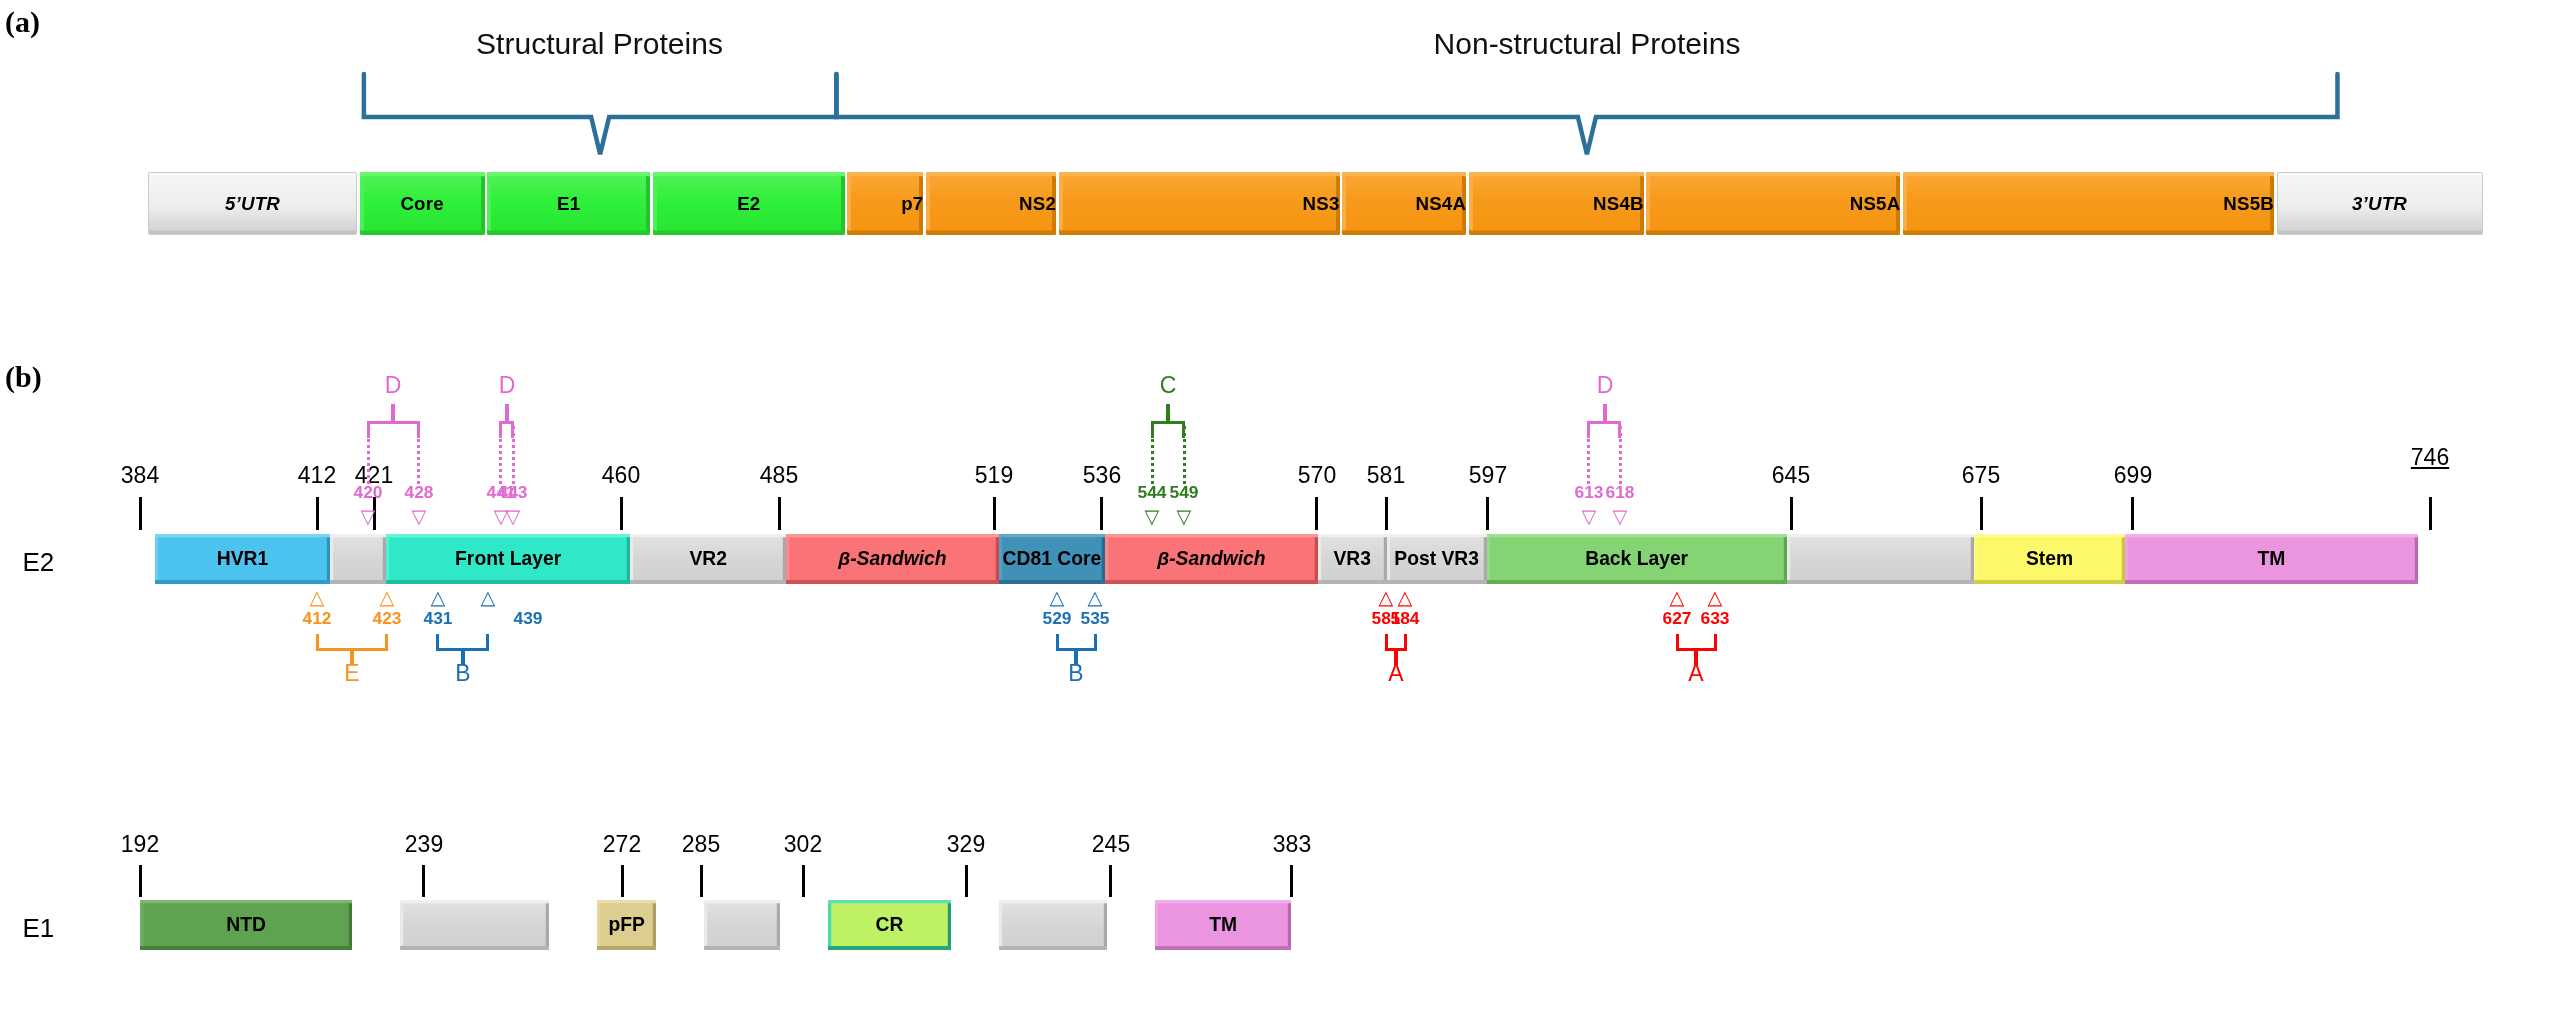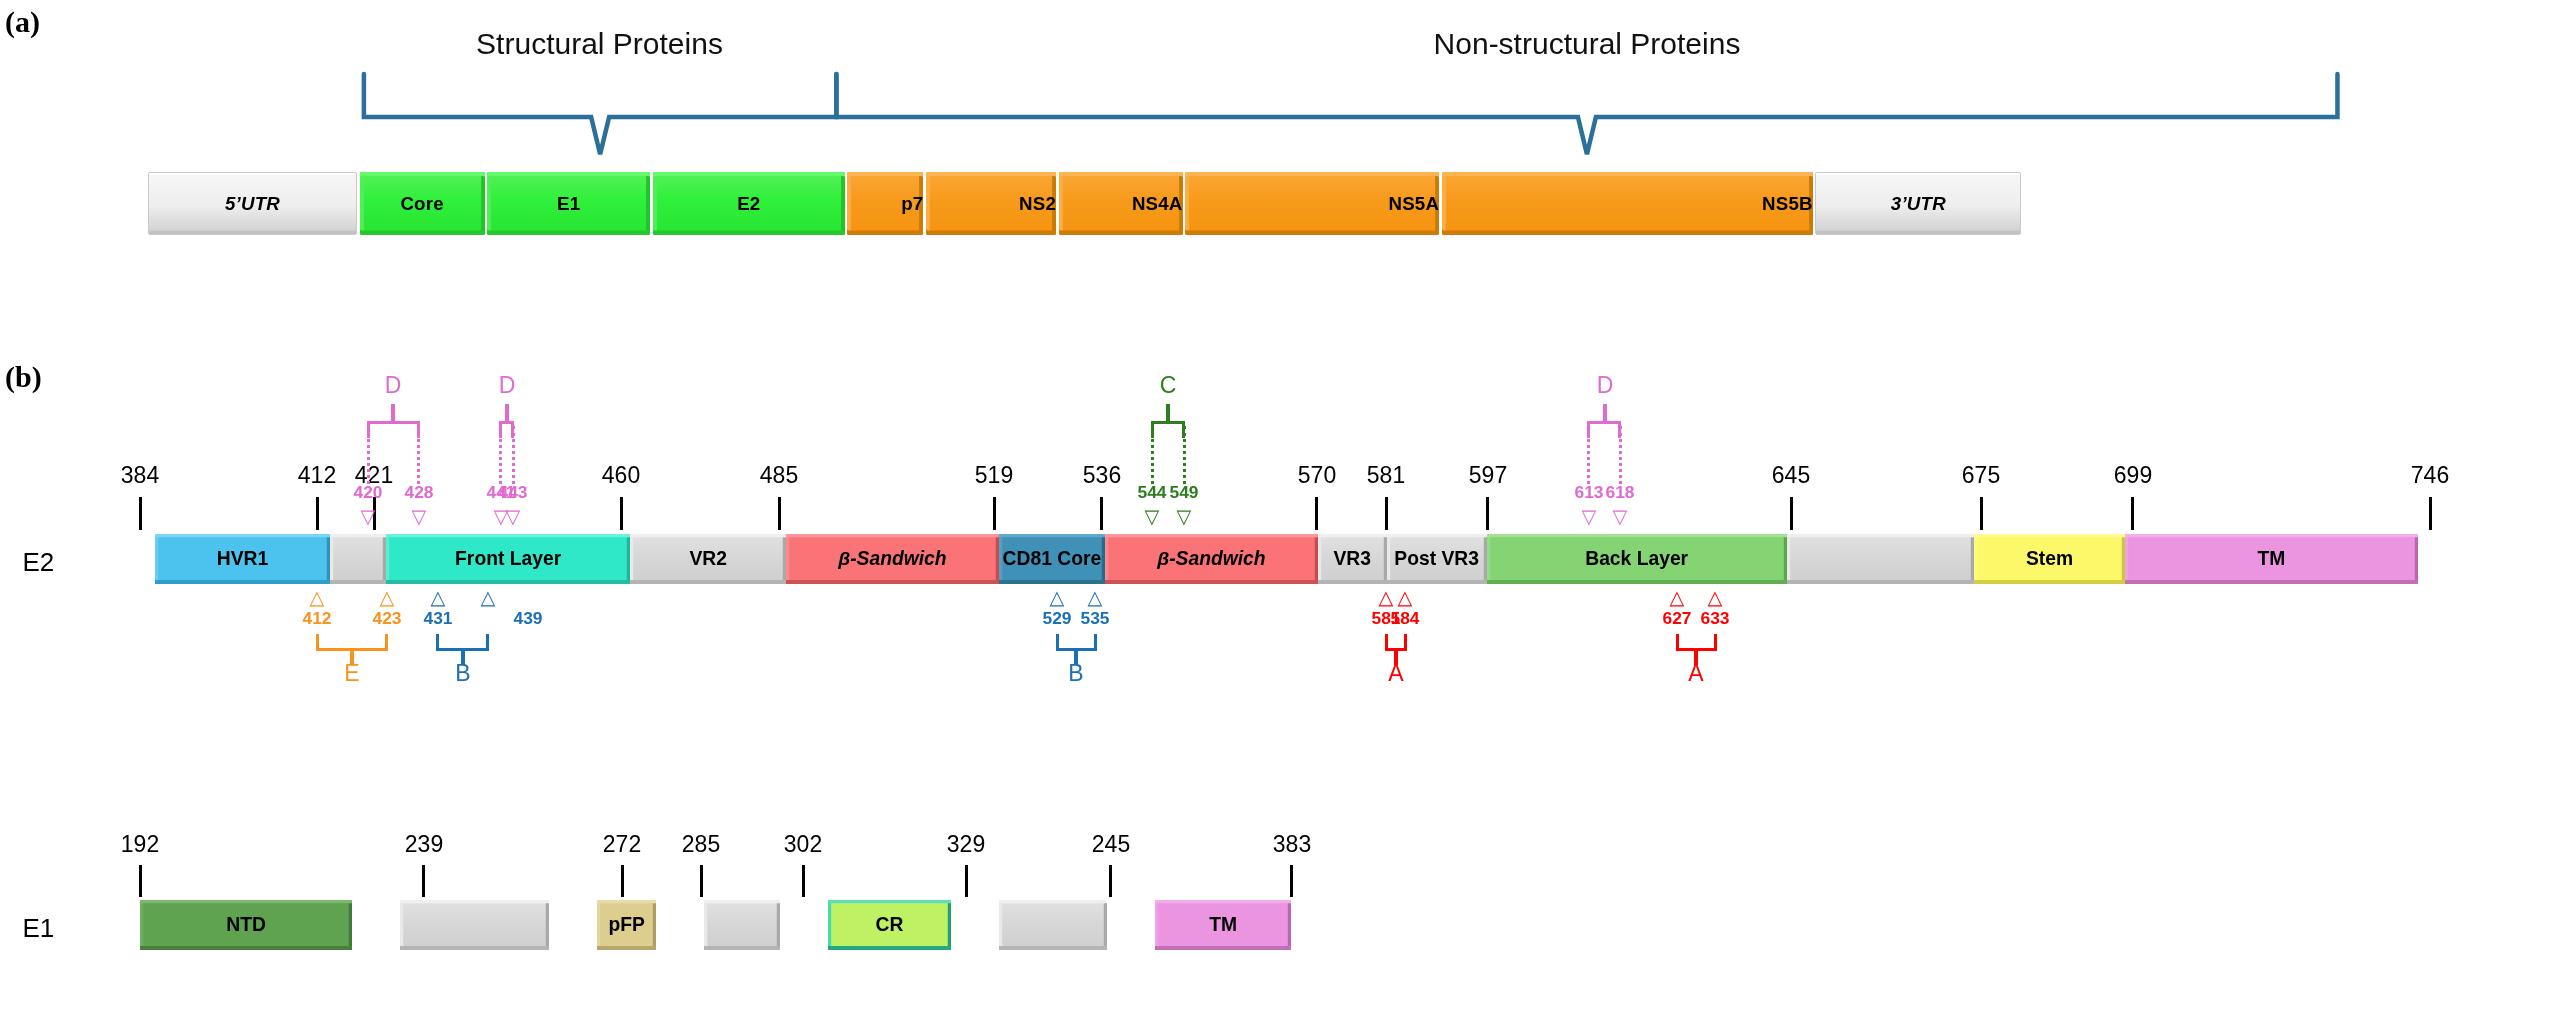--- a/index.html
+++ b/index.html
@@ -117,22 +117,28 @@
     </div>
     <div class="gseg str" style="width: 192px;">
       <span class="gtxt">E2</span>
     </div>
     <div class="gseg nst" style="width: 76px;">
       <span class="gtxt">p7</span>
     </div>
     <div class="gseg nst" style="width: 130px;">
       <span class="gtxt">NS2</span>
     </div>
+    <div class="gseg nst" style="width: 281px;">
+      <span class="gtxt">NS3</span>
+    </div>
     <div class="gseg nst" style="width: 124px;">
       <span class="gtxt">NS4A</span>
+    </div>
+    <div class="gseg nst" style="width: 175px;">
+      <span class="gtxt">NS4B</span>
     </div>
     <div class="gseg nst" style="width: 254px;">
       <span class="gtxt">NS5A</span>
     </div>
     <div class="gseg nst" style="width: 371px;">
       <span class="gtxt">NS5B</span>
     </div>
     <div class="gseg utr" style="width: 206px;">
       <span class="gtxt">3’UTR</span>
     </div>
@@ -199,21 +205,21 @@
     <div class="ticknum" style="left: 1386px; top: 462px;">581</div>
     <div class="tick" style="left: 1486px; top: 497px; height: 33px;"></div>
     <div class="ticknum" style="left: 1488px; top: 462px;">597</div>
     <div class="tick" style="left: 1790px; top: 497px; height: 33px;"></div>
     <div class="ticknum" style="left: 1791px; top: 462px;">645</div>
     <div class="tick" style="left: 1980px; top: 497px; height: 33px;"></div>
     <div class="ticknum" style="left: 1981px; top: 462px;">675</div>
     <div class="tick" style="left: 2131px; top: 497px; height: 33px;"></div>
     <div class="ticknum" style="left: 2133px; top: 462px;">699</div>
     <div class="tick" style="left: 2429px; top: 497px; height: 33px;"></div>
-    <div class="ticknum" style="left: 2430px; top: 462px;">746</div>
+    <div class="ticknum" style="left: 2430px; top: 444px; text-decoration: underline;">746</div>
     <div class="mk-tri" style="left: 368px; top: 507px; color: rgb(224, 106, 208);">▽</div>
     <div class="mk-num" style="left: 368px; top: 484px; color: rgb(224, 106, 208);">420</div>
     <div class="vdot" style="left: 367px; top: 426px; height: 58px; border-left-color: rgb(224, 106, 208);"></div>
     <div class="mk-tri" style="left: 419px; top: 507px; color: rgb(224, 106, 208);">▽</div>
     <div class="mk-num" style="left: 419px; top: 484px; color: rgb(224, 106, 208);">428</div>
     <div class="vdot" style="left: 417px; top: 426px; height: 58px; border-left-color: rgb(224, 106, 208);"></div>
     <div class="mk-brk" style="left: 367px; top: 421px; width: 53px; height: 16.7px; border-top: 3.9px solid rgb(224, 106, 208); border-left: 3.9px solid rgb(224, 106, 208); border-right: 3.9px solid rgb(224, 106, 208);"></div>
     <div class="mk-stem" style="left: 391px; top: 404px; height: 18px; background: rgb(224, 106, 208); width: 3.9px;"></div>
     <div class="mk-letter" style="left: 393px; top: 374px; color: rgb(224, 106, 208);">D</div>
     <div class="mk-tri" style="left: 501px; top: 507px; color: rgb(224, 106, 208);">▽</div>

